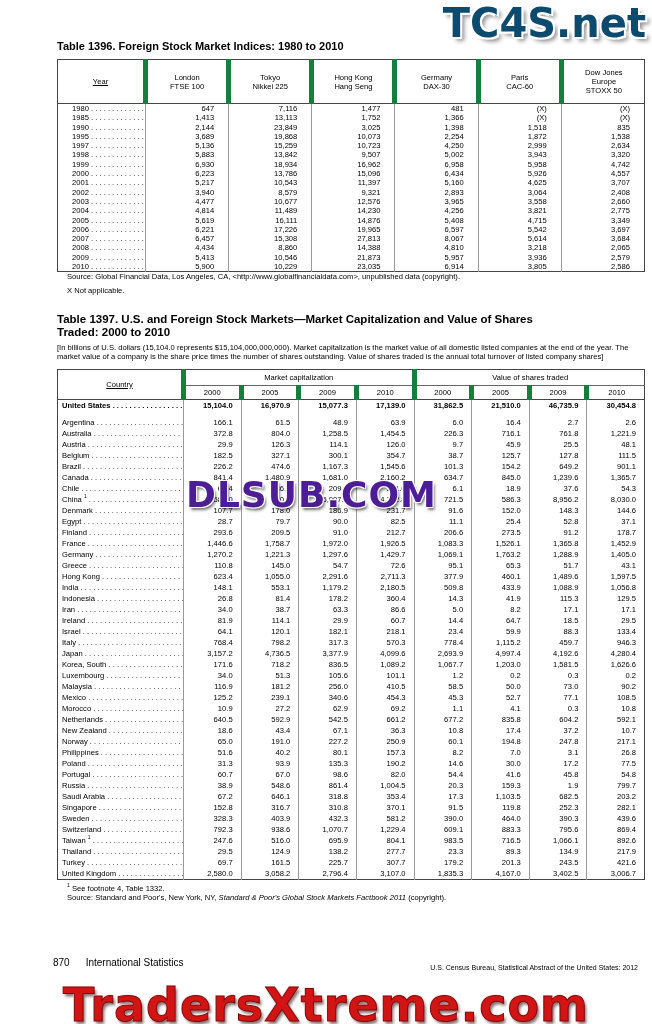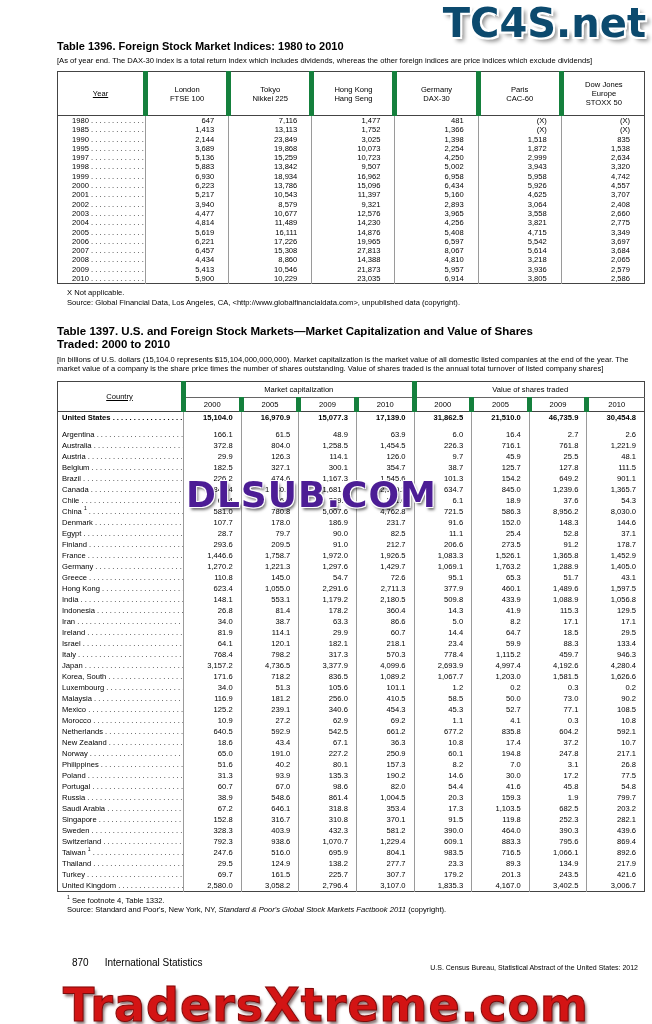--- a/index.html
+++ b/index.html
@@ -37,21 +37,21 @@
   #t1397 td.num { padding-right: 8px; }
   #t1396 tbody td { height: 9.3px; line-height: 9.3px; }
   #t1397 tbody td { height: 11px; line-height: 11px; }
   tr.bold td { font-weight: bold; }
   tr.spacer td { height: 6px !important; }
   sup { font-size: 5px; vertical-align: super; line-height: 0; }
 
   .fn { font-size: 7.6px; line-height: 9.2px; margin-left: 10px; }
   .fn-first { margin-top: 4px; }
 
-  .page-footer-left { position: absolute; left: 72px; top: 957px; font-size: 10px; }
+  .page-footer-left { position: absolute; left: 53px; top: 957px; font-size: 10px; }
   .page-footer-left .pgnum { margin-right: 16px; }
   .attribution { position: absolute; right: 14px; top: 964px; font-size: 7px; }
 
   .wm { position: absolute; font-weight: bold; white-space: nowrap; font-family: "DejaVu Sans", sans-serif; }
   .wm-top {
     top: 0; right: 6px; font-size: 40px; color: #0c4a6e;
     text-shadow: -2px -2px 0 #fff, 2px -2px 0 #fff, -2px 2px 0 #fff, 2px 2px 0 #fff, 4px 4px 4px rgba(0,0,0,.45);
   }
   .wm-mid {
     left: 186px; top: 474px; font-size: 36px; color: #4c1d95; letter-spacing: 1px;
@@ -62,21 +62,20 @@
     -webkit-text-stroke: 1px #7d0a0a;
     text-shadow: -1px -1px 0 #ffd9d9, 2px 3px 3px rgba(40,0,0,.55);
   }
 </style>
 </head>
 <body>
 
 <div class="content">
 
   <div class="tbl-title" id="t1396-title">Table 1396. Foreign Stock Market Indices: 1980 to 2010</div>
-  <div class="tbl-note">[As of year end. The DAX-30 index is a total return index which includes dividends, whereas the other foreign indices are price indices which exclude dividends]</div>
 
   <table id="t1396">
     <colgroup>
       <col style="width:88px">
       <col>
         <col>
         <col>
         <col>
         <col>
         <col>
@@ -270,22 +269,22 @@
           <td class="num">5,900</td>
           <td class="num">10,229</td>
           <td class="num">23,035</td>
           <td class="num">6,914</td>
           <td class="num">3,805</td>
           <td class="num">2,586</td>
         </tr>
       </tbody>
   </table>
 
+  <div class="fn">Source: Global Financial Data, Los Angeles, CA, &lt;http://www.globalfinancialdata.com&gt;, unpublished data (copyright).</div>
   <div class="fn fn-first">X Not applicable.</div>
-  <div class="fn">Source: Global Financial Data, Los Angeles, CA, &lt;http://www.globalfinancialdata.com&gt;, unpublished data (copyright).</div>
 
   <div class="tbl-title" id="t1397-title">Table 1397. U.S. and Foreign Stock Markets—Market Capitalization and Value of Shares Traded: 2000 to 2010</div>
   <div class="tbl-note">[In billions of U.S. dollars (15,104.0 represents $15,104,000,000,000). Market capitalization is the market value of all domestic listed companies at the end of the year. The market value of a company is the share price times the number of shares outstanding. Value of shares traded is the annual total turnover of listed company shares]</div>
 
   <table id="t1397">
     <colgroup>
       <col style="width:126px">
       <col>
         <col>
         <col>

